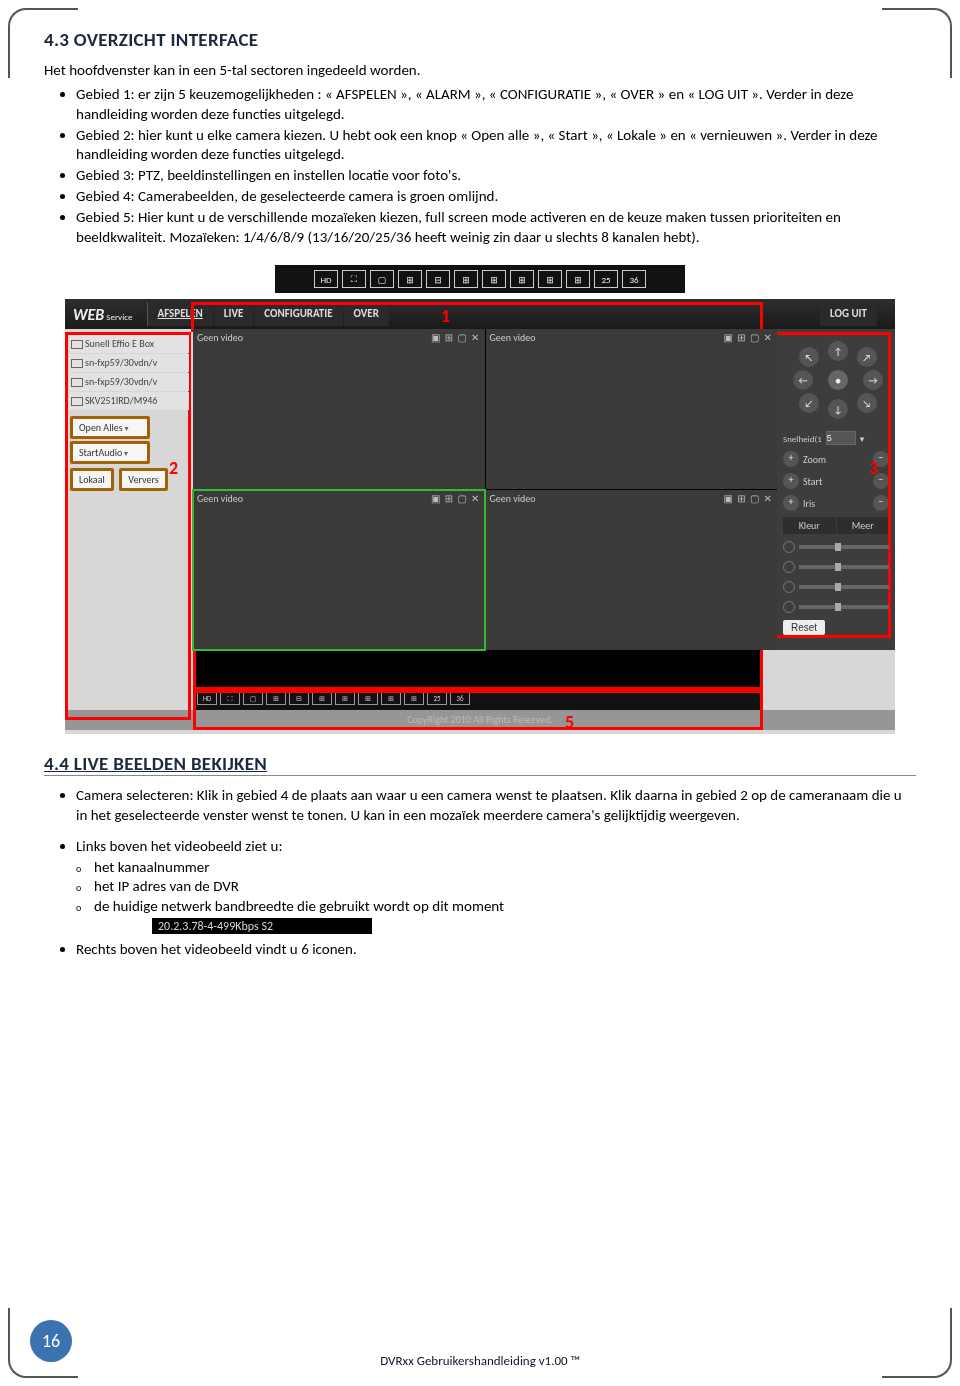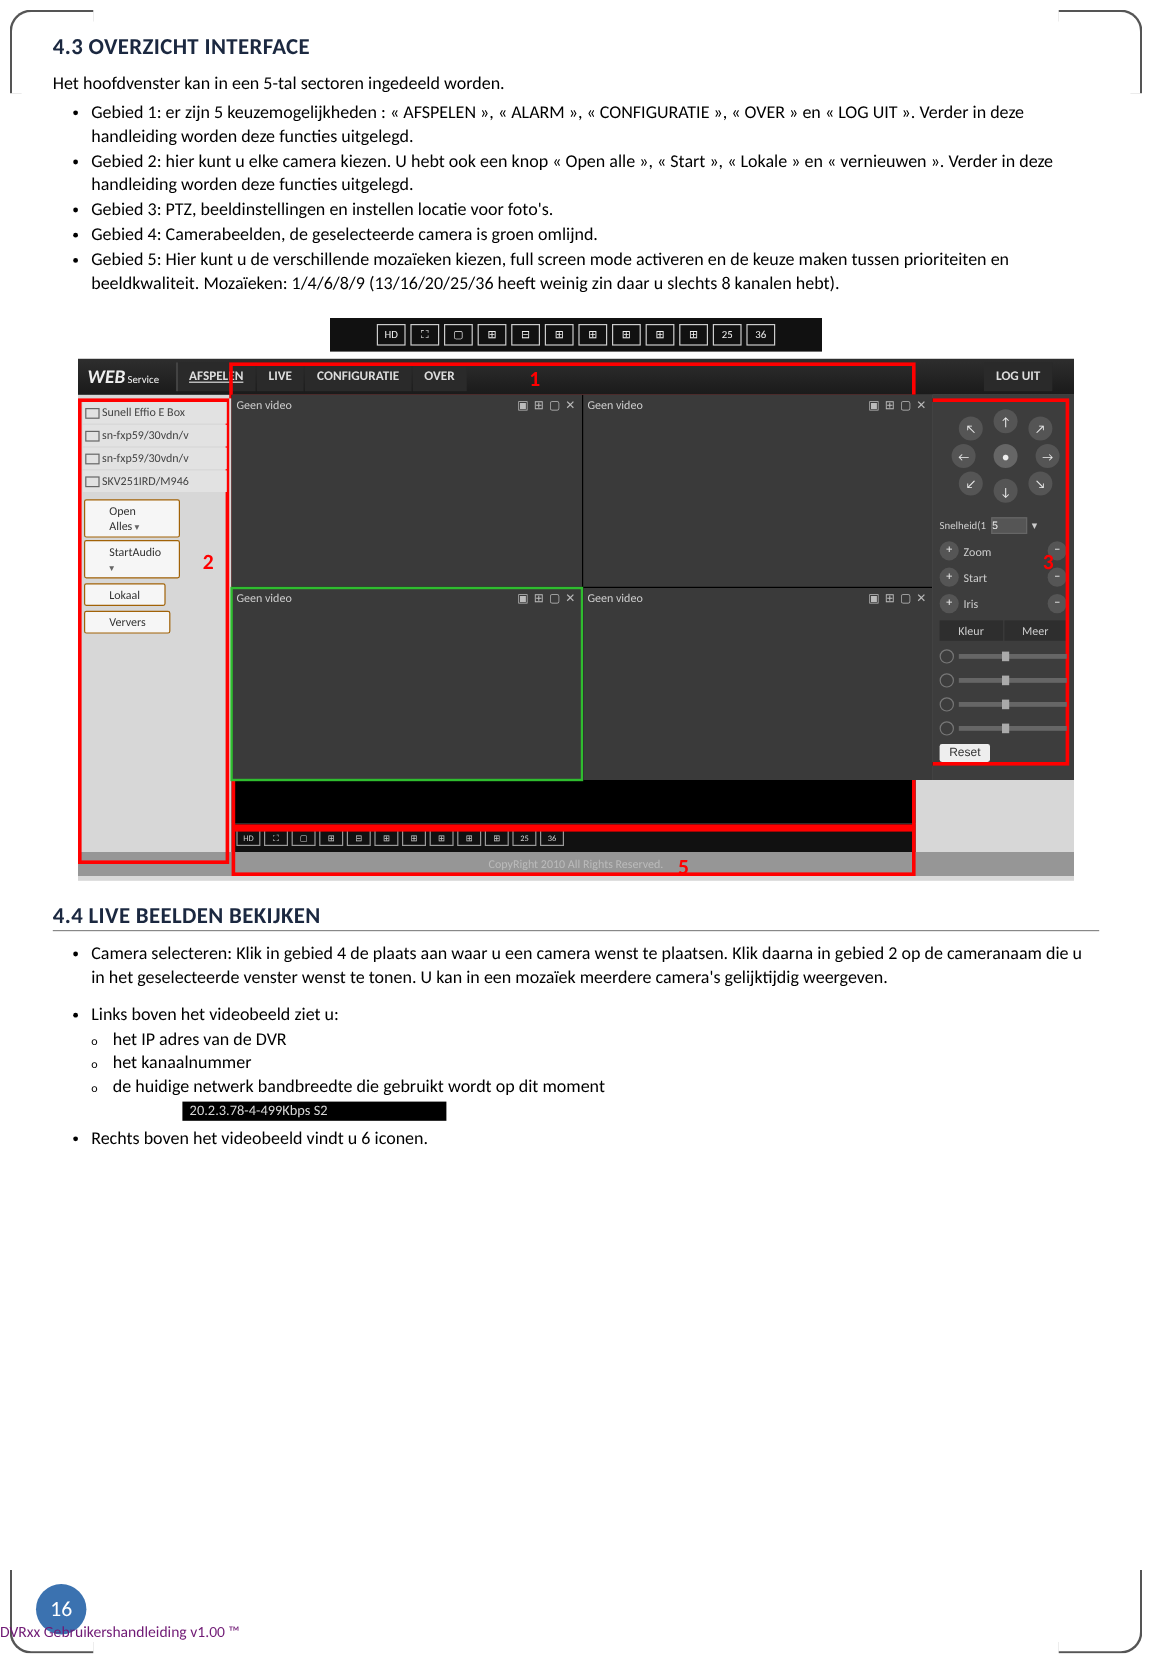--- a/index.html
+++ b/index.html
@@ -67,21 +67,21 @@
   .menubar { display: flex; flex: 1; margin-left: 4px; gap: 1px; }
   .menubar .mbtn { padding: 0 10px; height: 24px; line-height:24px; font-size: 11px; font-weight: bold; color:#ddd; background:#2a2a2a;}
   .menubar .mbtn.first { border-left: 1px solid #555; text-decoration: underline;}
   .menubar .mbtn.last { margin-left: auto; margin-right: 18px;}
 
   .app-body { display: flex; }
   .sidebar { width: 128px; padding: 6px 4px; }
   .cam-list .cam-item { height: 18px; line-height:18px; font-size:10px; color:#444; padding-left: 16px; position:relative; overflow:hidden; white-space:nowrap; background:#e2e2e2; margin-bottom:1px;}
   .cam-list .cam-item::before { content:""; position:absolute; left:2px; top:5px; width:10px; height:7px; border:1px solid #666;}
   .side-btns { margin-top: 6px; }
-  .side-btns .sbtn { display:inline-block; background:#f6f6f6; border:1px solid #a16207; border-radius:2px; font-size:10px; padding: 2px 20px; margin: 2px 1px; color:#333;}
+  .side-btns .sbtn { display:inline-block; background:#f6f6f6; border:3px solid #a16207; border-radius:2px; font-size:10px; padding: 2px 6px; margin: 2px 1px; color:#333;}
   .side-btns .sbtn.wide { display:block; width: 80px; text-align:left;}
   .side-btns .sbtn.wide::after{content:" ▾"; font-size:8px; color:#666;}
 
   .video-grid {
     flex: 1;
     background: #000;
     display: grid;
     grid-template-columns: 1fr 1fr;
     grid-template-rows: 160px 160px;
     gap: 1px;
@@ -146,21 +146,21 @@
 
   
   .kbps-chip {
     display:block; width: 220px; margin: 2px 0 6px 108px;
     background:#000000; color:#d7d7d7; font-size:12px; padding: 1px 6px;
   }
 
   
   .page-footer {
     position: absolute; bottom: 18px; left: 0; width: 100%;
-    text-align: left; font-size: 13px; color: #701a75;
+    text-align: center; font-size: 13px; color: #0f172a;
   }
   .page-num {
     position: absolute; bottom: 24px; left: 30px;
     width: 42px; height: 42px; border-radius: 50%;
     background: #3b72b0; color: #fff;
     display:flex; align-items:center; justify-content:center;
     font-size: 18px;
   }
 </style>
 </head>
@@ -328,31 +328,31 @@
     <div class="tbtn">⊞</div>
     <div class="tbtn">⊞</div>
     <div class="tbtn">⊞</div>
     <div class="tbtn">⊞</div>
     <div class="tbtn">25</div>
     <div class="tbtn">36</div>
   </div>
   <div class="copyright">CopyRight 2010 All Rights Reserved.</div>
 </div>
 
-<h2 class="sec underline" style="margin-top:18px;">4.4 LIVE BEELDEN BEKIJKEN</h2>
+<h2 class="sec underline" style="margin-top:18px;text-decoration:underline;">4.4 LIVE BEELDEN BEKIJKEN</h2>
 <ul class="main">
   <li>Camera selecteren: Klik in gebied 4 de plaats aan waar u een camera wenst te plaatsen. Klik daarna in gebied 2 op de cameranaam die u in het geselecteerde venster wenst te tonen.  U kan in een mozaïek meerdere camera's gelijktijdig weergeven.</li>
 </ul>
 <div style="height:10px;"></div>
 <ul class="main">
   <li>Links boven het videobeeld ziet u:</li>
 </ul>
 <ul class="sub">
+  <li>het kanaalnummer</li>
   <li>het IP adres van de DVR</li>
-  <li>het kanaalnummer</li>
   <li>de huidige netwerk bandbreedte die gebruikt wordt op dit moment</li>
 </ul>
 <span class="kbps-chip">20.2.3.78-4-499Kbps S2</span>
 <ul class="main">
   <li>Rechts boven het videobeeld vindt u 6 iconen.</li>
 </ul>
 
 <div class="page-num">16</div>
 <div class="page-footer">DVRxx Gebruikershandleiding v1.00 ™</div>
 

